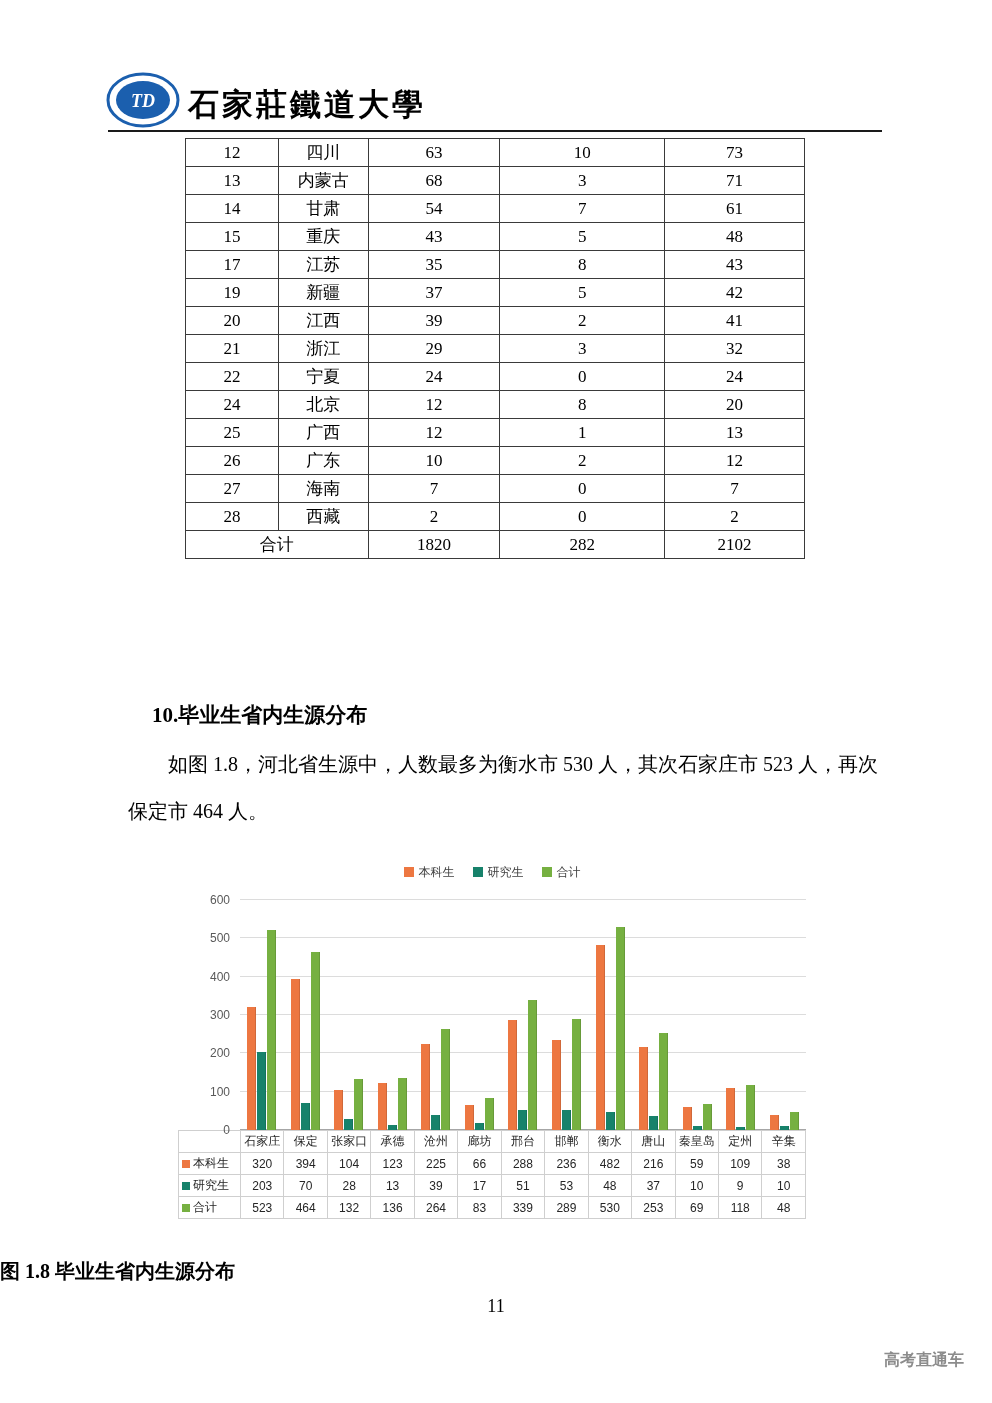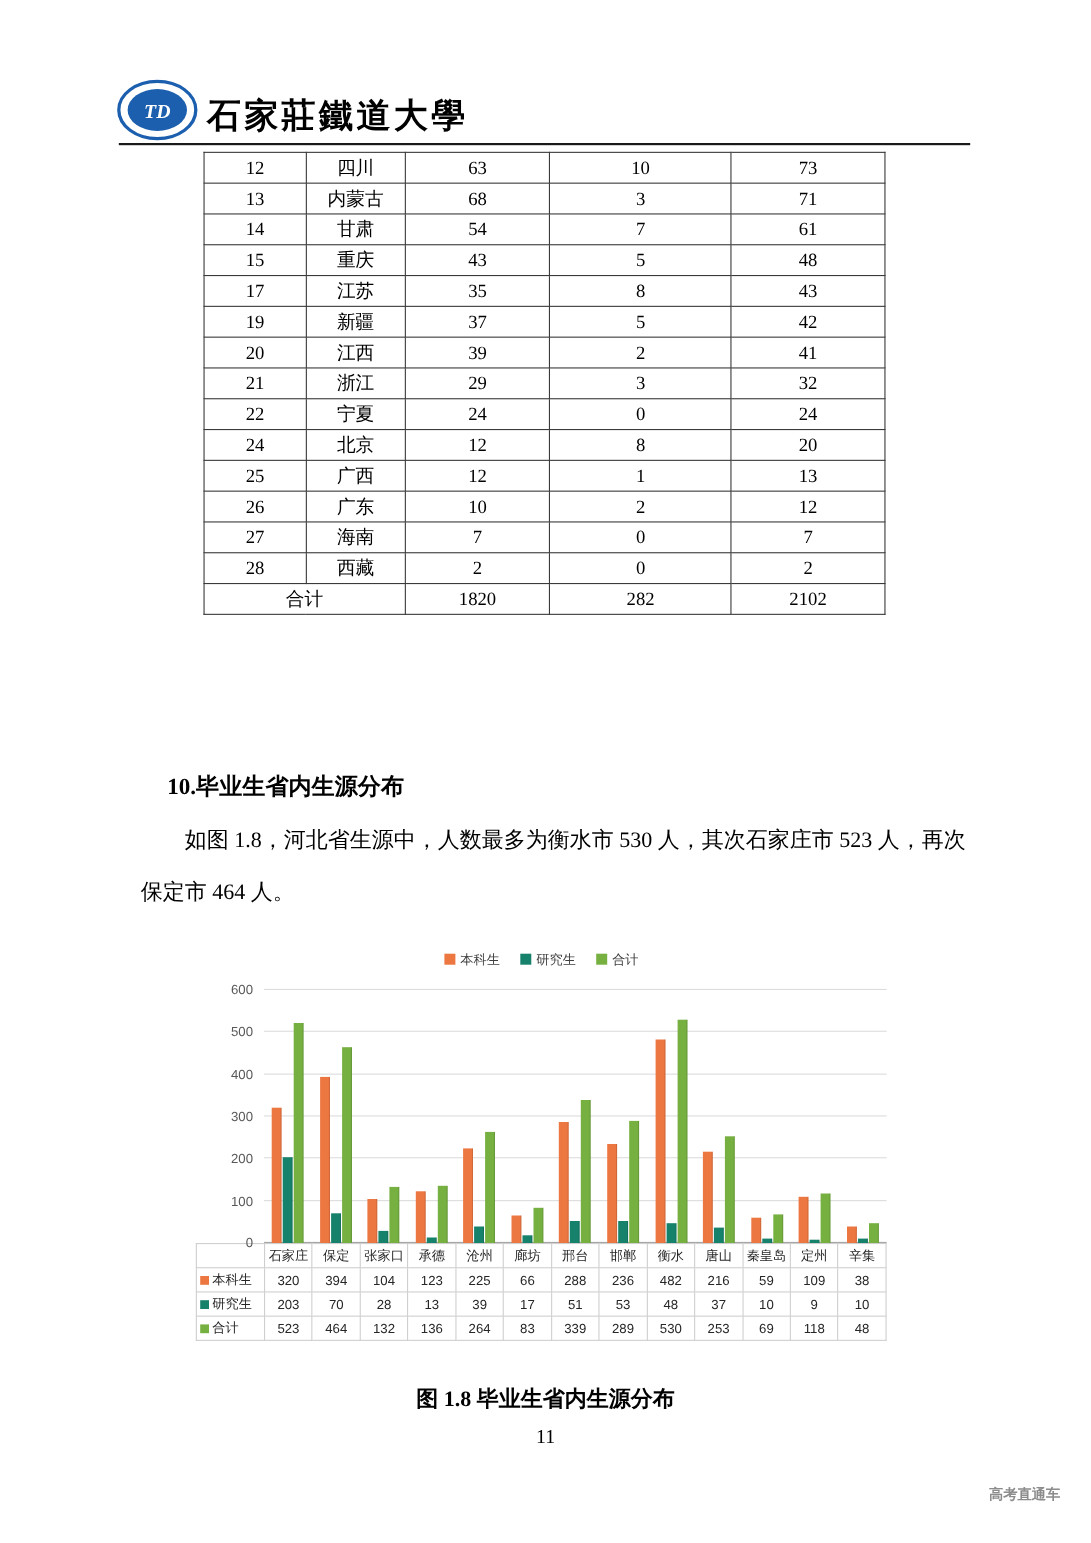--- a/index.html
+++ b/index.html
@@ -32,23 +32,23 @@
   .gridline{position:absolute;left:0;right:0;height:1px;background:#dcdcdc;}
   .gridline.baseline{background:#a6a6a6;}
   .bar-group{flex:1;display:flex;justify-content:center;align-items:flex-end;gap:1px;height:100%;position:relative;z-index:1;}
   .bar{width:8px;border-right:1px solid rgba(0,0,0,0.12);}
   .chart-table{border-collapse:collapse;width:100%;table-layout:fixed;font-size:12px;}
   .chart-table td{border:1px solid #cfcfcf;text-align:center;height:21px;padding:0;color:#262626;white-space:nowrap;overflow:hidden;}
   .chart-table td.rowlabel{text-align:left;padding-left:3px;}
   .chart-table .row-swatch{display:inline-block;width:8px;height:8px;margin-right:3px;vertical-align:middle;}
 
   
-  .figure-caption{left:0;top:1258px;width:992px;text-align:center;font-size:20px;font-weight:bold;}
+  .figure-caption{left:0;top:1258px;width:992px;text-align:left;font-size:20px;font-weight:bold;}
   .page-number{left:0;top:1296px;width:992px;text-align:center;font-size:18px;}
-  .watermark{right:28px;top:1350px;font-size:13px;color:#8c8c8c;font-weight:bold;
+  .watermark{right:28px;top:1350px;font-size:16px;color:#8c8c8c;font-weight:bold;
              font-family:"Liberation Sans","DejaVu Sans",sans-serif;}
 </style>
 </head>
 <body>
 
 <div class="abs logo">
   <svg width="74" height="60" viewBox="0 0 74 60">
     <ellipse cx="37" cy="28" rx="35" ry="26" fill="none" stroke="#1b5fae" stroke-width="3"></ellipse>
     <ellipse cx="37" cy="28" rx="27" ry="19" fill="#1b5fae"></ellipse>
     <text x="37" y="35" text-anchor="middle" font-size="18" font-style="italic" font-weight="bold" fill="#ffffff">TD</text>

